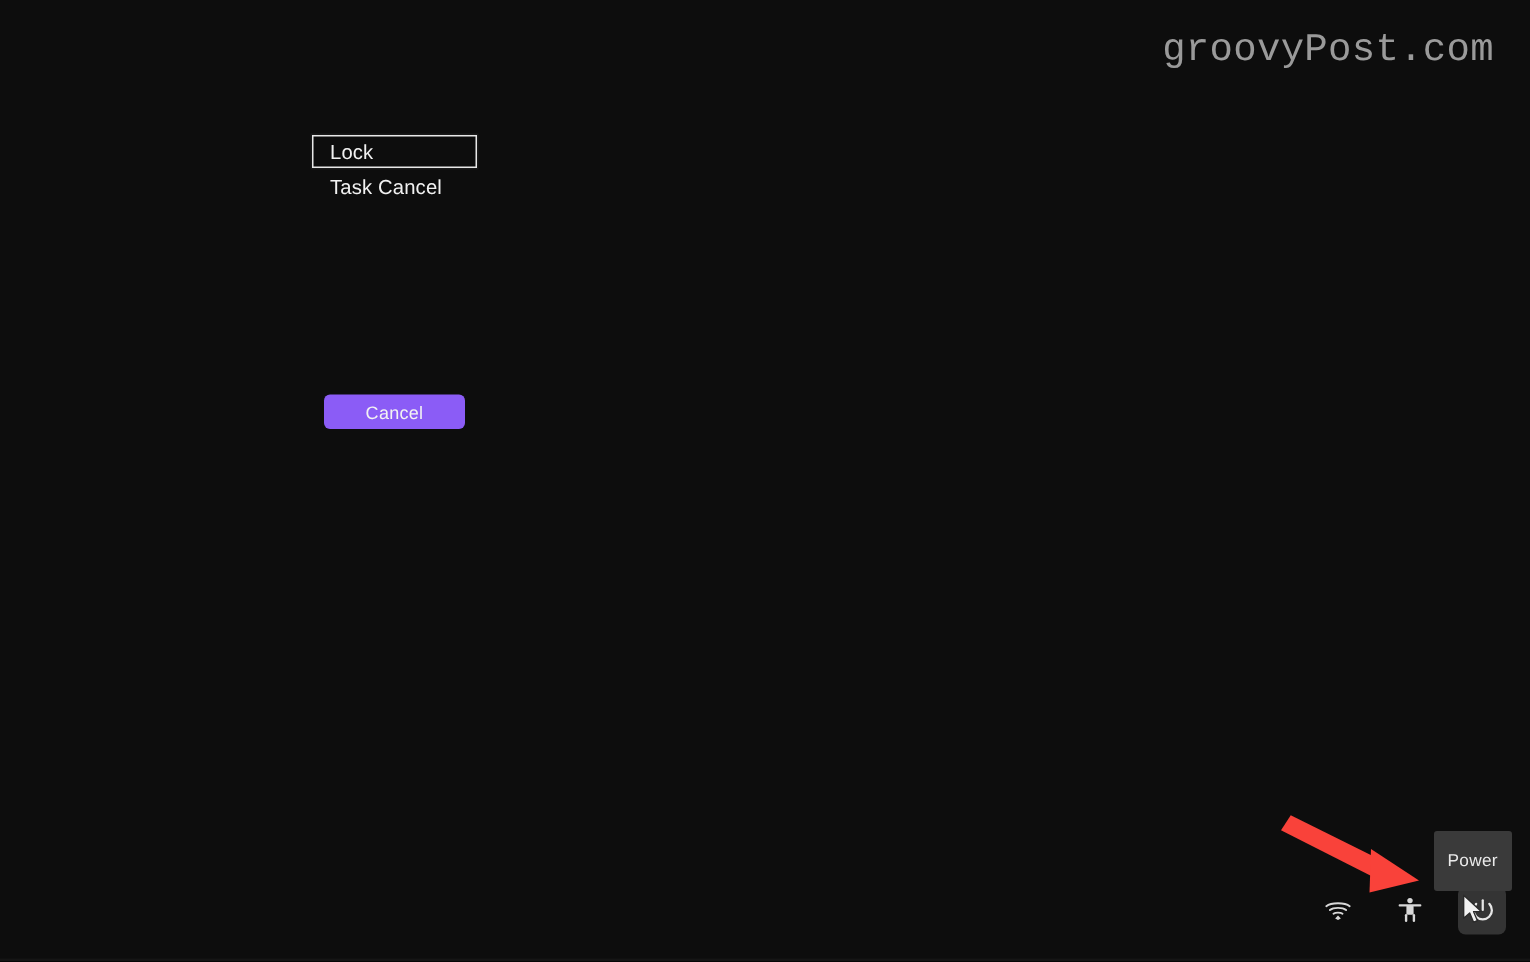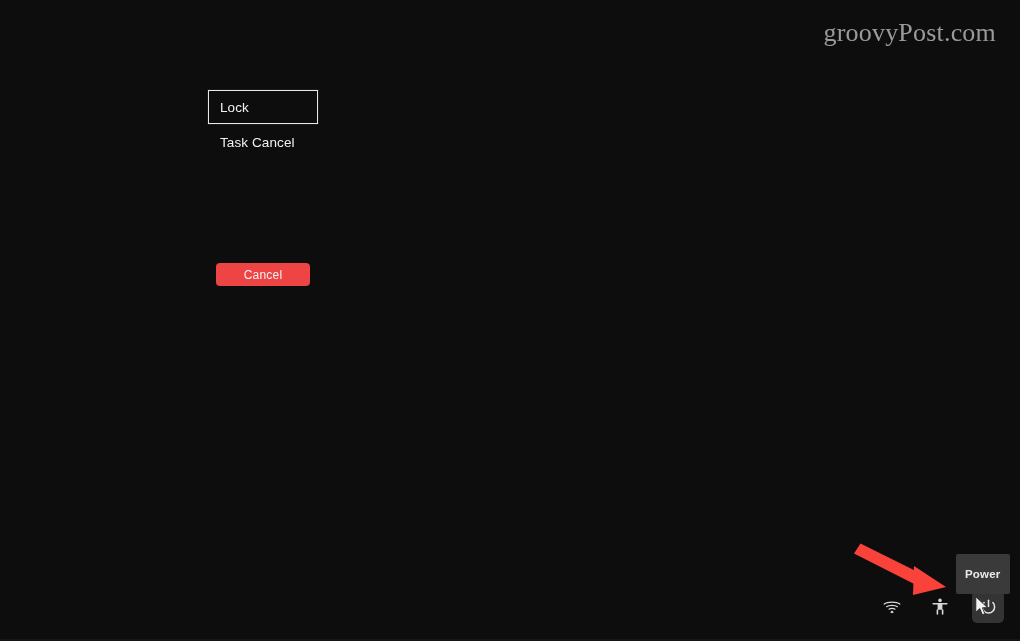--- a/index.html
+++ b/index.html
@@ -15,39 +15,39 @@
     overflow: hidden;
     font-family: "Liberation Sans", sans-serif;
     -webkit-font-smoothing: antialiased;
   }
 
   
   #watermark {
     position: absolute;
     top: 18px;
     right: 24px;
-    font-family: Liberation Serif, serif;
+    font-family: Liberation Mono, monospace;
     font-size: 26px;
     color: #9a9a9a;
     letter-spacing: 0.2px;
     user-select: none;
   }
 
   
   #options {
     position: absolute;
     left: 208px;
     top: 90px;
     width: 230px;
   }
   .opt {
     position: relative;
     display: flex;
     align-items: center;
-    height: 34px;
+    height: 22px;
     padding-left: 11px;
     box-sizing: border-box;
     color: #f1f1f1;
     font-size: 13.5px;
     letter-spacing: 0.1px;
     background: transparent;
     border: 1px solid transparent;
     cursor: default;
     margin-bottom: 0;
   }
@@ -62,21 +62,21 @@
 
   
   #cancel-button {
     position: absolute;
     left: 216px;
     top: 263px;
     width: 94px;
     height: 23px;
     border: none;
     border-radius: 4px;
-    background: #ef4444;
+    background: #8b5cf6;
     color: #f2f2f2;
     font-family: "Liberation Sans", sans-serif;
     font-size: 12px;
     letter-spacing: 0.2px;
     cursor: default;
     padding: 0;
   }
 
   
   #sys-tray {
@@ -111,21 +111,20 @@
     height: 40px;
     padding: 0 9px;
     display: flex;
     align-items: center;
     background: #3a3a3a;
     color: #eaeaea;
     font-size: 11.5px;
     letter-spacing: 0.2px;
     border-radius: 2px;
     white-space: nowrap;
-    font-weight: bold;
   }
 
   
   #annotation-arrow {
     position: absolute;
     left: 850px;
     top: 535px;
     width: 140px;
     height: 75px;
     pointer-events: none;

